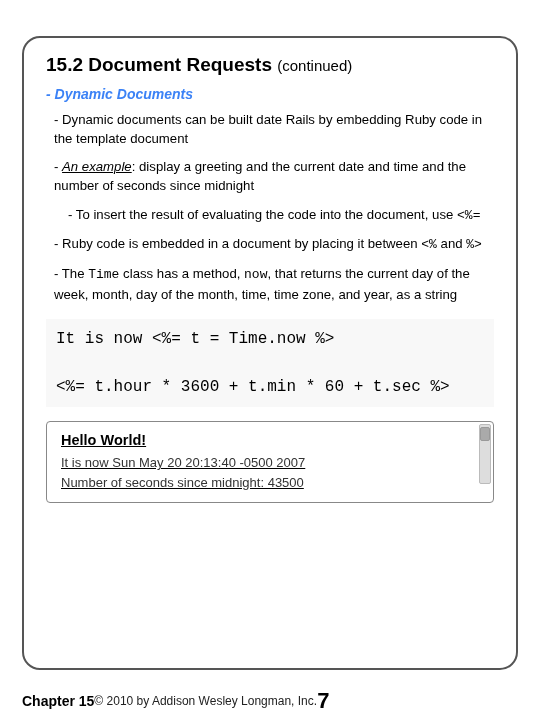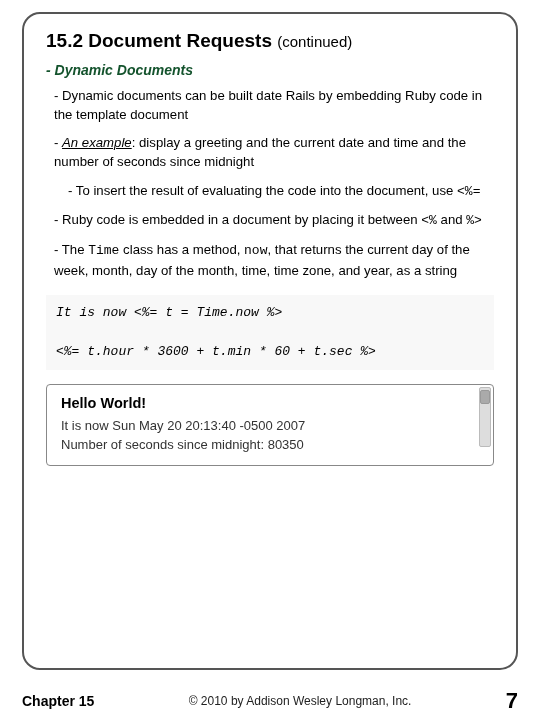--- a/index.html
+++ b/index.html
@@ -7,21 +7,21 @@
       width: 540px;
       height: 720px;
       background: #fff;
       font-family: Arial, Helvetica, sans-serif;
       overflow: hidden;
       display: flex;
       flex-direction: column;
     }
     .slide-container {
       flex: 1;
-      padding: 12px 22px 10px 22px;
+      padding: 36px 22px 10px 22px;
       display: flex;
       flex-direction: column;
       align-items: flex-end;
     }
     .rounded-box {
       flex: 1;
       border: 2px solid #555;
       border-radius: 18px;
       padding: 16px 22px 16px 22px;
       display: flex;
@@ -36,54 +36,54 @@
     }
     .title-line .continued {
       font-size: 15px;
       font-weight: normal;
     }
     .section-header {
       font-size: 14px;
       font-style: italic;
       font-weight: bold;
       margin-bottom: 8px;
-      color: #14532d;
+      color: #3b82f6;
     }
     .bullet {
       font-size: 13.2px;
       color: #000;
       margin-bottom: 9px;
       padding-left: 8px;
       line-height: 1.45;
     }
     .bullet.sub {
       padding-left: 22px;
     }
     code-inline, .mono {
       font-family: 'Courier New', Courier, monospace;
       font-size: 13px;
     }
     .code-block {
       font-family: 'Courier New', Courier, monospace;
-      font-size: 13px;
+      font-size: 16px;
       background: #f8f8f8;
       padding: 8px 10px;
       margin: 6px 0 10px 0;
       line-height: 1.5;
       color: #000;
-      font-style: italic;
     }
     .browser-preview {
       border: 1.5px solid #888;
       border-radius: 4px;
       margin-top: 4px;
       background: #fff;
       min-height: 80px;
       position: relative;
       padding: 10px 14px 10px 14px;
+      text-decoration: underline;
     }
     .browser-scrollbar {
       position: absolute;
       right: 2px;
       top: 2px;
       width: 12px;
       height: 60px;
       background: #ddd;
       border: 1px solid #bbb;
       border-radius: 2px;
@@ -105,21 +105,20 @@
       margin-bottom: 5px;
     }
     .browser-text {
       font-size: 13px;
       color: #333;
       line-height: 1.5;
     }
     .footer {
       display: flex;
       align-items: center;
-      justify-content: space-between;
       padding: 8px 22px 6px 22px;
       font-size: 13px;
     }
     .footer-left {
       font-weight: bold;
       font-size: 14px;
     }
     .footer-center {
       font-size: 12px;
       color: #222;
@@ -172,21 +171,21 @@
       <br>
       <span>&lt;%= t.hour * 3600 + t.min * 60 + t.sec %&gt;</span>
     </div>
 
     <div class="browser-preview">
       <div class="browser-scrollbar">
         <div class="scrollbar-thumb"></div>
       </div>
       <div class="browser-hello">Hello World!</div>
       <div class="browser-text">It is now Sun May 20 20:13:40 -0500 2007</div>
-      <div class="browser-text">Number of seconds since midnight: 80350</div>
+      <div class="browser-text">Number of seconds since midnight: 43500</div>
     </div>
 
   </div>
 </div>
 
 <div class="footer">
   <span class="footer-left">Chapter 15</span>
   <span class="footer-center">© 2010 by Addison Wesley Longman, Inc.</span>
   <span class="footer-right">7</span>
 </div>

